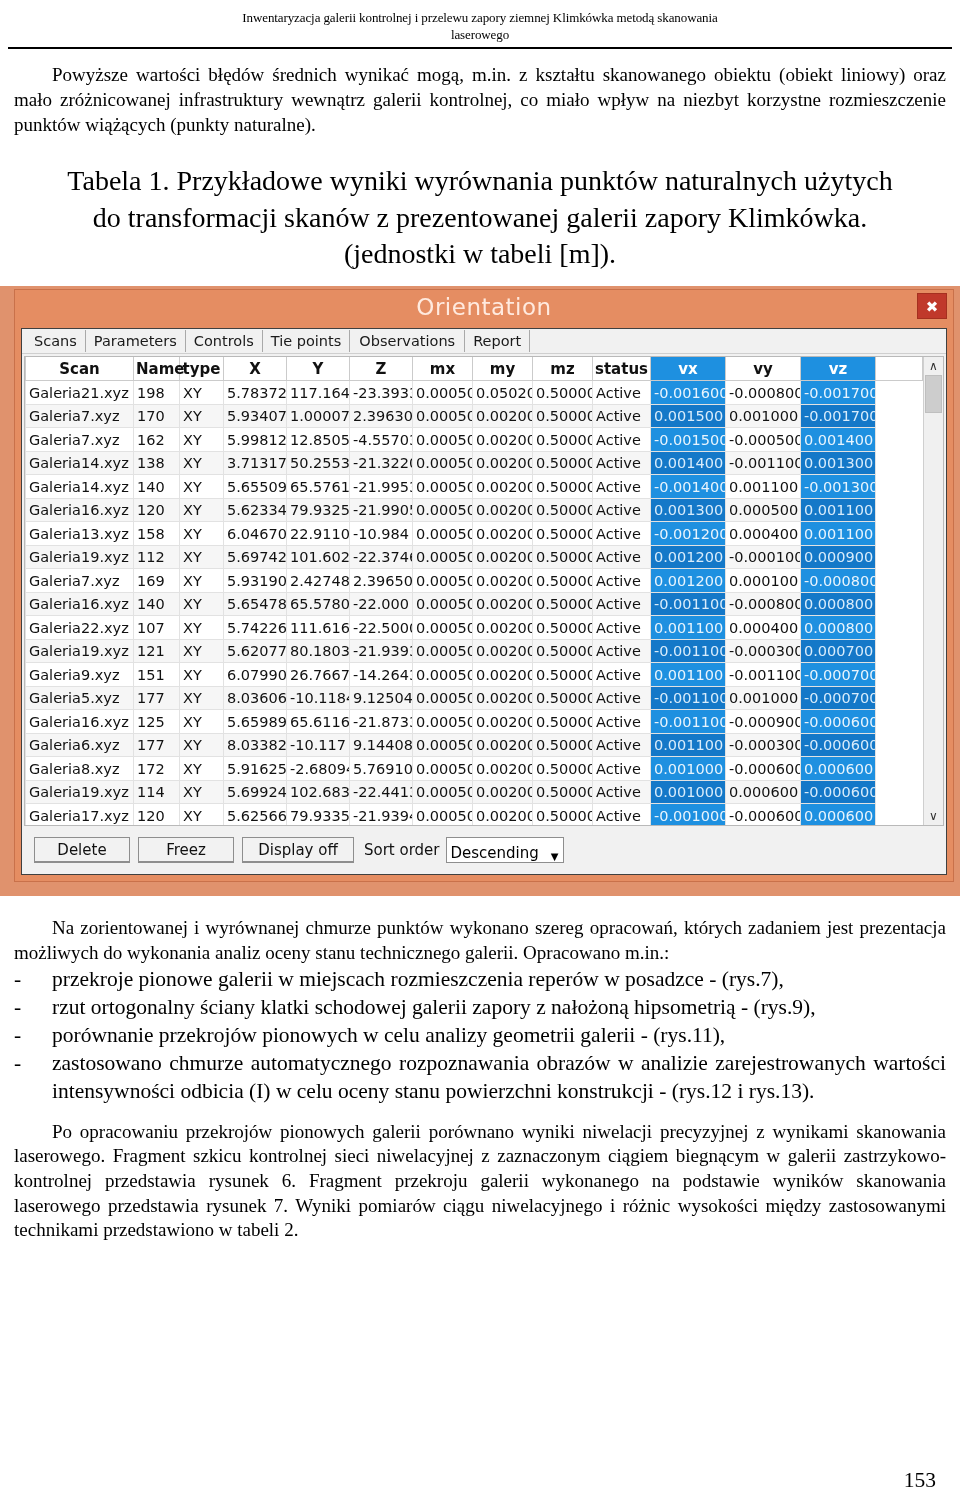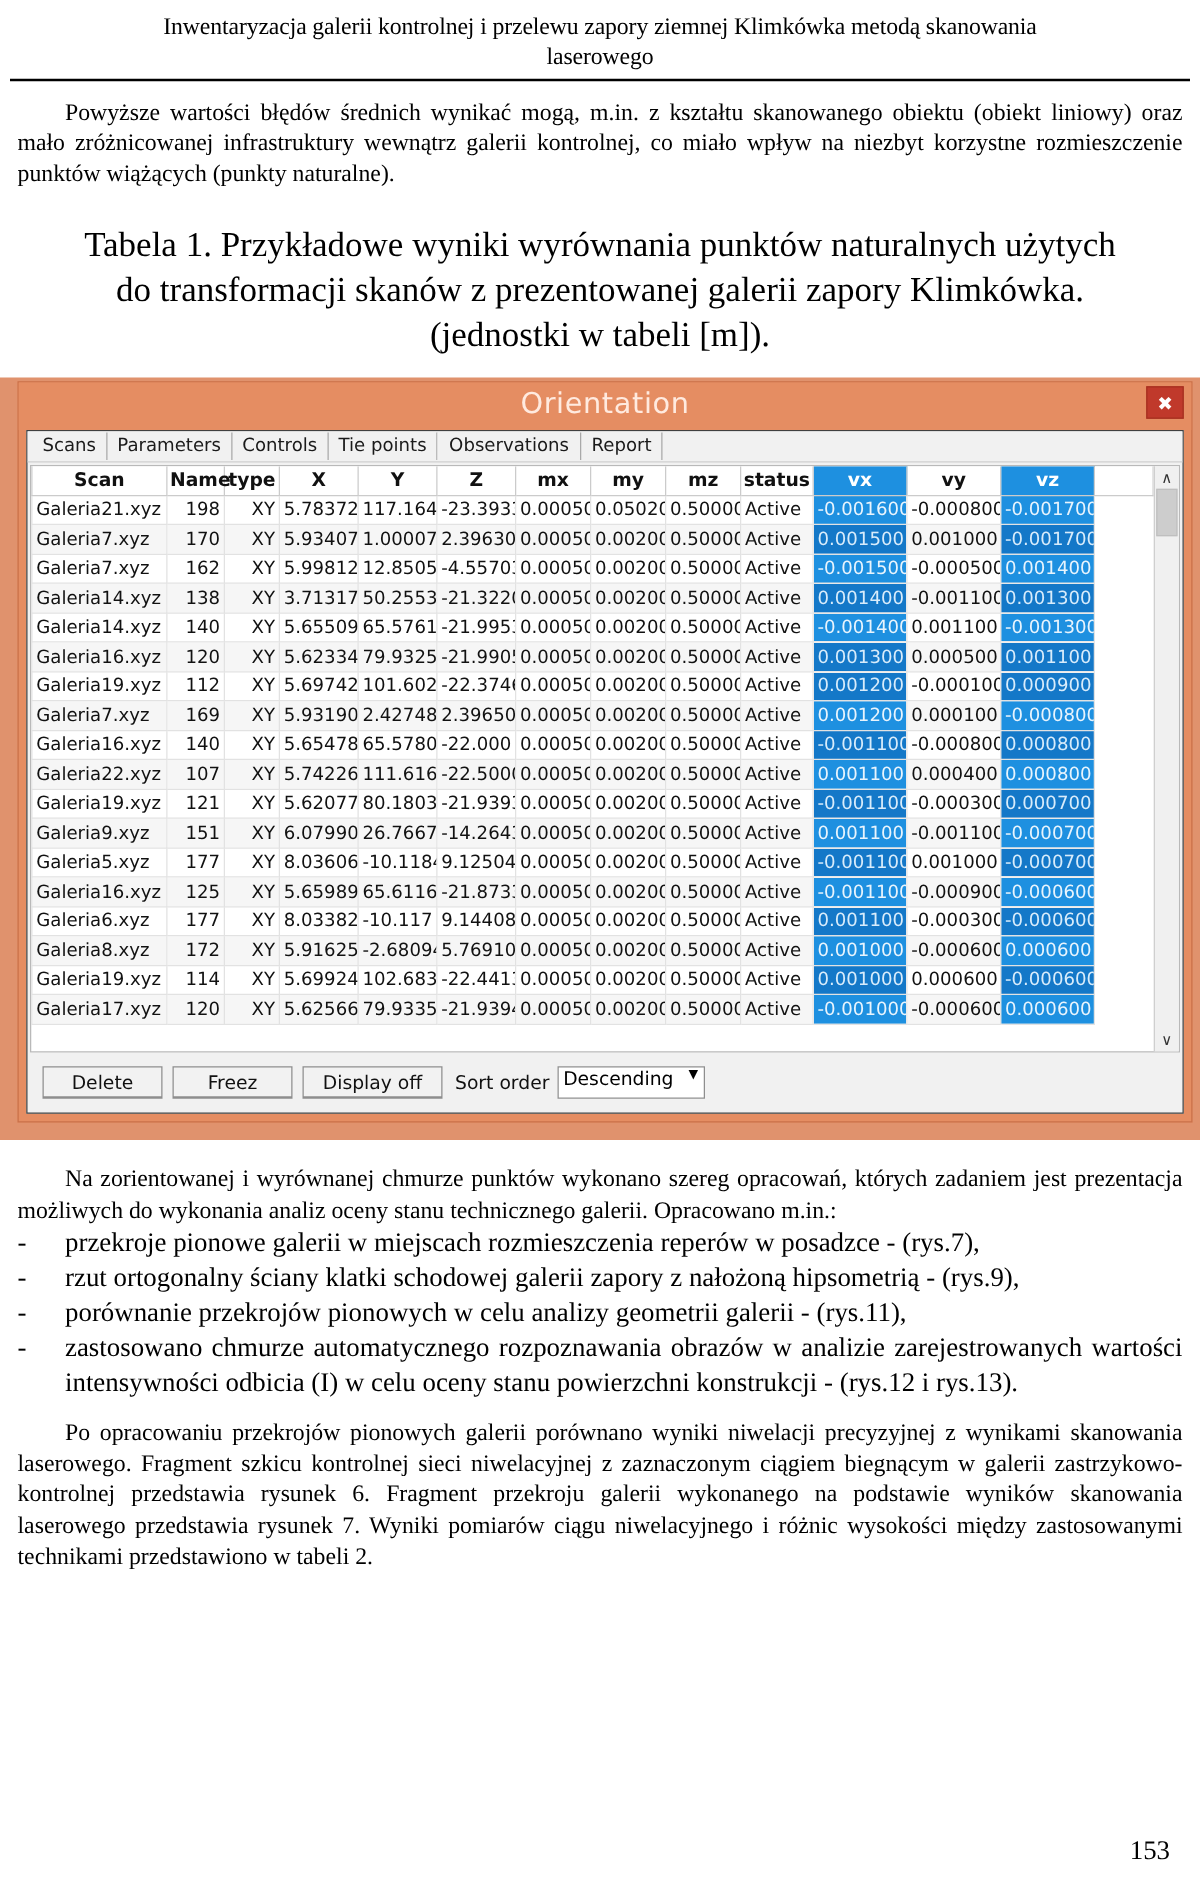--- a/index.html
+++ b/index.html
@@ -20,21 +20,21 @@
     width: 960px;
     height: 1507px;
     position: relative;
     box-sizing: border-box;
   }
 
   
   .doc-header {
     padding: 10px 40px 0 40px;
     text-align: center;
-    font-size: 19px;
+    font-size: 13px;
     line-height: 1.28;
     letter-spacing: -0.1px;
   }
   .header-rule {
     margin: 4px 8px 0 8px;
     border-bottom: 2.5px solid #000;
     height: 0;
   }
 
   
@@ -203,21 +203,21 @@
     border: 1px solid #e2e2e2;
     height: 22.5px;
     padding: 0 3px;
     white-space: nowrap;
     overflow: hidden;
     text-overflow: clip;
     font-size: 14.5px;
   }
   table.grid tr:nth-child(even) td { background: #f6f6f6; }
   table.grid td.num { text-align: right; }
-  table.grid td.c { text-align: right; }
+  table.grid td.c { text-align: left; }
   table.grid td.selcell {
     background: #1e90e0 !important;
     color: #e8f4fd;
     text-align: right;
   }
   table.grid td.selcell.dark {
     background: #1478c8 !important;
     color: #d8ecfb;
     margin-top: 25px;
   }
@@ -283,21 +283,21 @@
     color: #111;
     margin: 0 6px 0 2px;
     white-space: nowrap;
   }
   .combo {
     height: 26px;
     min-width: 118px;
     background: #ffffff;
     border: 1px solid #8e8e8e;
     display: flex;
-    align-items: flex-start;
+    align-items: flex-end;
     justify-content: space-between;
     font-size: 15px;
     padding: 0 4px;
     box-sizing: border-box;
     overflow: hidden;
   }
   .combo .caret {
     font-size: 10px;
     margin-left: 4px;
   }
@@ -481,20 +481,36 @@
                     <td class="num">0.00050</td>
                     <td class="num">0.00200</td>
                     <td class="num">0.50000</td>
                     <td>Active</td>
                     <td class="selcell dark">0.001300</td>
                     <td class="num">0.000500</td>
                     <td class="selcell dark">0.001100</td>
                     <td style="border: none; background: rgb(255, 255, 255);"></td>
                   </tr>
                   <tr>
+                    <td>Galeria13.xyz</td>
+                    <td class="c">158</td>
+                    <td class="c">XY</td>
+                    <td class="num">6.04670</td>
+                    <td class="num">22.9110</td>
+                    <td class="num">-10.984</td>
+                    <td class="num">0.00050</td>
+                    <td class="num">0.00200</td>
+                    <td class="num">0.50000</td>
+                    <td>Active</td>
+                    <td class="selcell">-0.001200</td>
+                    <td class="num">0.000400</td>
+                    <td class="selcell">0.001100</td>
+                    <td style="border: none; background: rgb(255, 255, 255);"></td>
+                  </tr>
+                  <tr>
                     <td>Galeria19.xyz</td>
                     <td class="c">112</td>
                     <td class="c">XY</td>
                     <td class="num">5.69742</td>
                     <td class="num">101.602</td>
                     <td class="num">-22.3746</td>
                     <td class="num">0.00050</td>
                     <td class="num">0.00200</td>
                     <td class="num">0.50000</td>
                     <td>Active</td>

